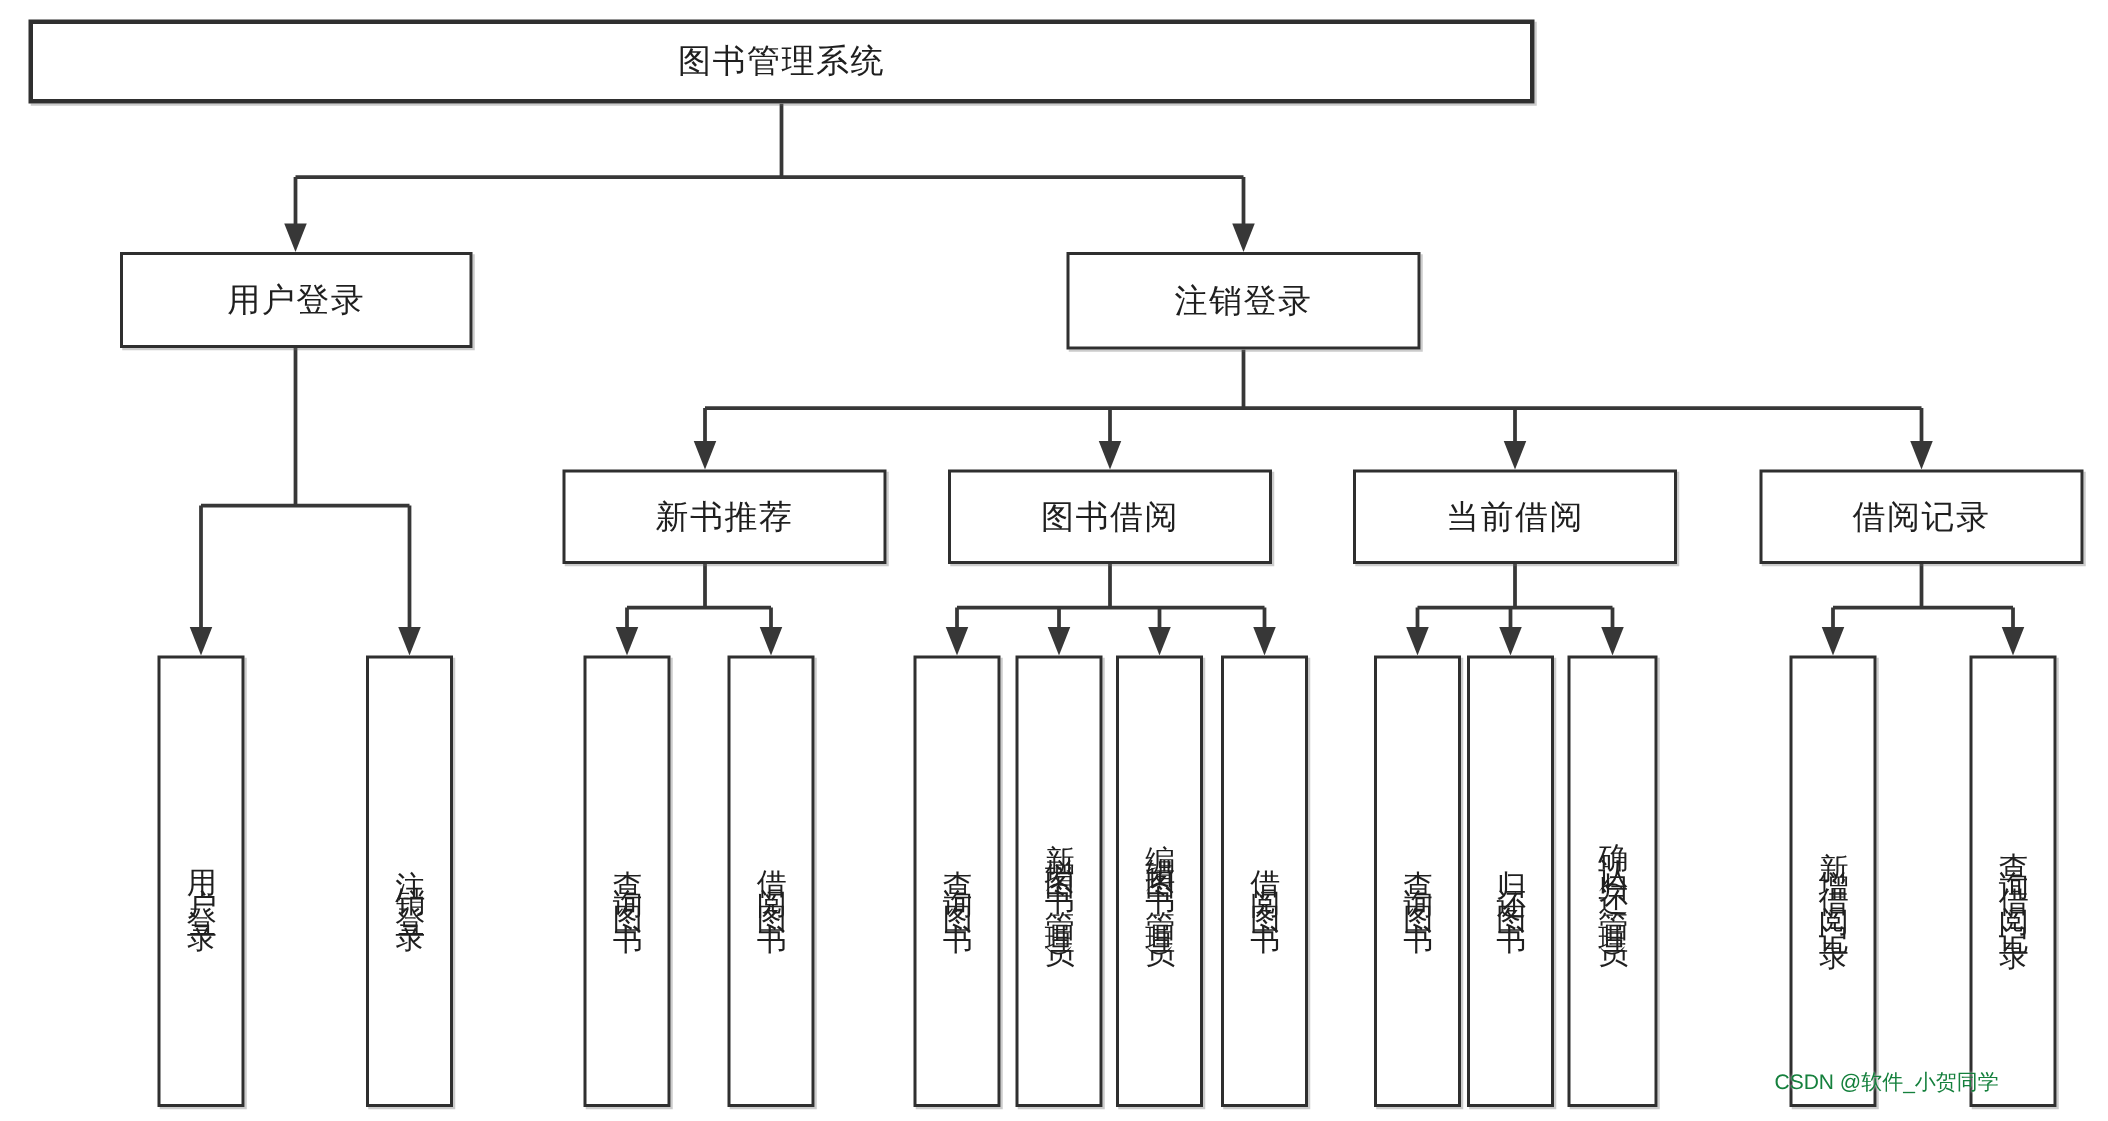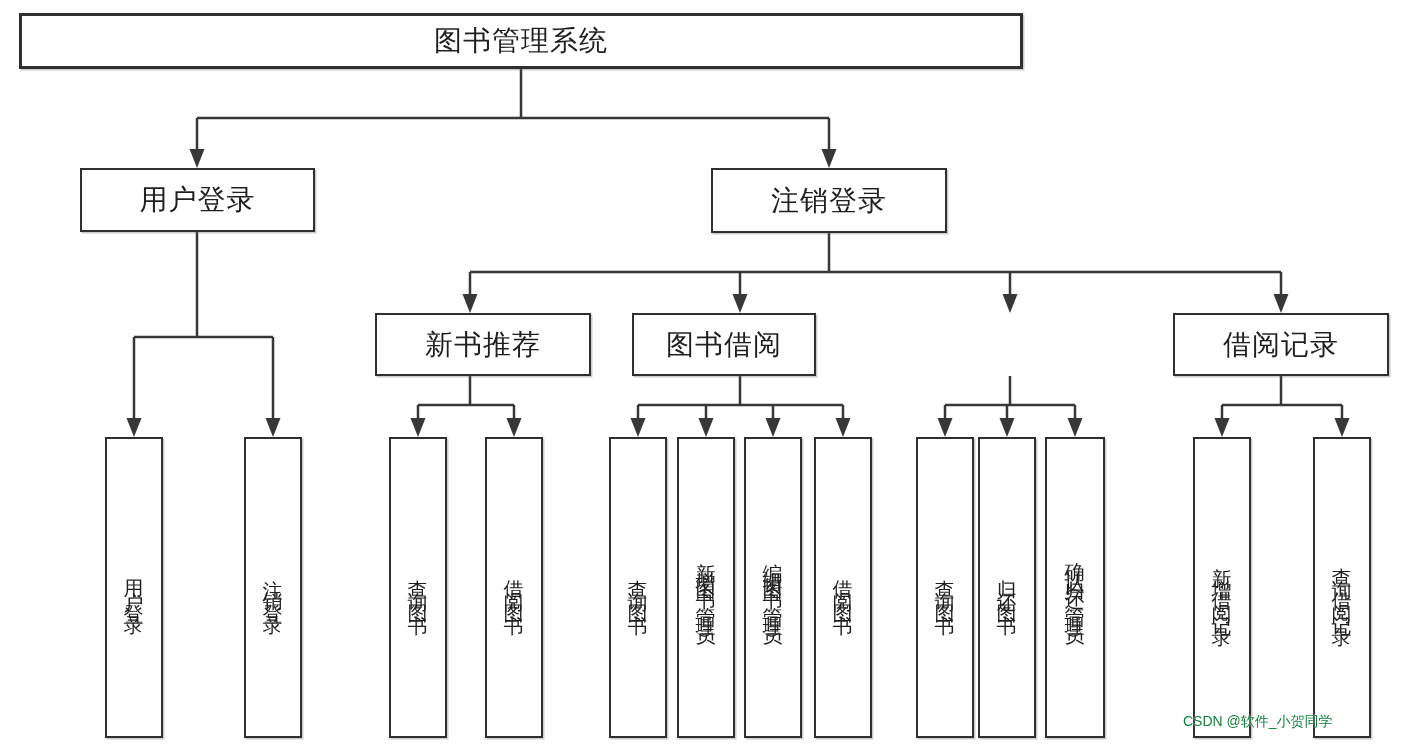--- a/index.html
+++ b/index.html
@@ -24,21 +24,21 @@
     border: 2.5px solid #2f2f2f;
     box-shadow: 1.5px 1.5px 0 rgba(110,110,110,0.35);
     display: flex;
     align-items: center;
     justify-content: center;
     color: #1f1f1f;
     z-index: 2;
   }
   .node.root { border-width: 3px; }
   .node .h-label {
-    font-size: 28px;
+    font-size: 22px;
     letter-spacing: 1px;
     white-space: nowrap;
     font-family: Liberation Serif, serif;
   }
   .node .v-label {
     writing-mode: vertical-rl;
     text-orientation: mixed;
     font-size: 20px;
     letter-spacing: 12px;
     line-height: 1;
@@ -105,22 +105,25 @@
   <div class="node" style="left:80px; top:168px; width:235px; height:64px;">
     <span class="h-label">用户登录</span>
   </div>
   <div class="node" style="left:711px; top:168px; width:236px; height:65px;">
     <span class="h-label">注销登录</span>
   </div>
 
   <div class="node" style="left:375px; top:313px; width:216px; height:63px;">
     <span class="h-label">新书推荐</span>
   </div>
-  <div class="node" style="left:632px; top:313px; width:184px; height:63px;">
+  <div class="node" style="left:632px; top:313px; width:216px; height:63px;">
     <span class="h-label">图书借阅</span>
+  </div>
+  <div class="node" style="left:902px; top:313px; width:216px; height:63px;">
+    <span class="h-label">当前借阅</span>
   </div>
   <div class="node" style="left:1173px; top:313px; width:216px; height:63px;">
     <span class="h-label">借阅记录</span>
   </div>
 
   <div class="node" style="left:105px; top:437px; width:58px; height:301px;">
     <span class="v-label">用户登录</span>
   </div>
   <div class="node" style="left:244px; top:437px; width:58px; height:301px;">
     <span class="v-label">注销登录</span>

